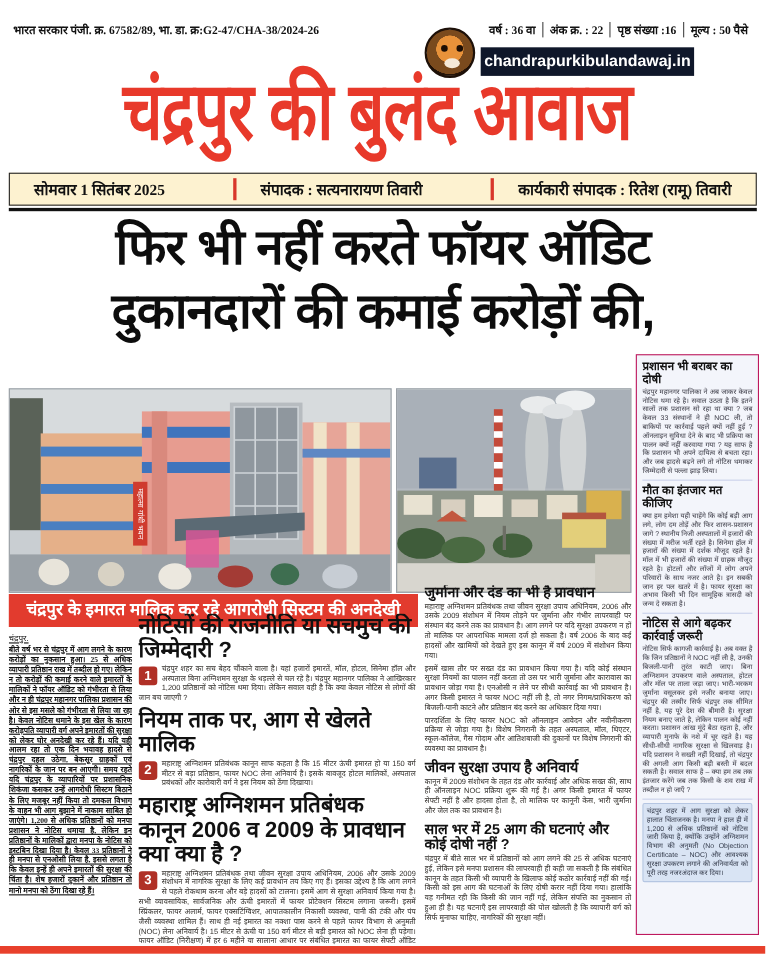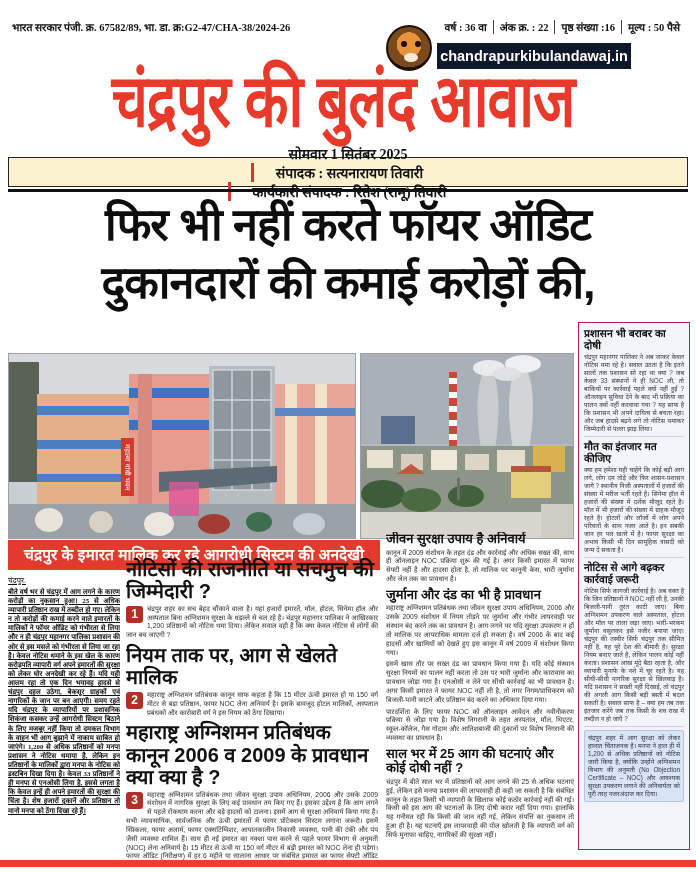--- a/index.html
+++ b/index.html
@@ -18,22 +18,22 @@
             font-family:"Liberation Sans",sans-serif;}
   .tiger{position:absolute;left:386px;top:25px;width:46px;height:46px;border-radius:50%;
          background:radial-gradient(circle at 50% 42%,#e8923a 0 38%,#7a4a1d 39% 70%,#241307 71% 100%);
          border:2px solid #1d1008;box-sizing:border-box;z-index:5;}
   .tiger:before{content:"";position:absolute;left:13px;top:14px;width:6px;height:6px;border-radius:50%;background:#1d0e04;box-shadow:14px 0 0 #1d0e04;}
   .tiger:after{content:"";position:absolute;left:16px;top:26px;width:14px;height:9px;border-radius:50%;background:#f5e9d8;}
   .badge{position:absolute;left:437px;top:43px;width:194px;height:26px;background:#0f172a;
          color:#fff;font-weight:bold;font-size:14.5px;text-align:center;line-height:26px;z-index:5;}
   
   .datebar{position:absolute;top:157px;left:8px;right:8px;height:28px;background:#fdf2d0;
-           border:1px solid #222;display:flex;align-items:center;justify-content:center;
-           font-family:"Liberation Serif",serif;font-weight:bold;font-size:14px;color:#111;flex-direction:column;}
+           border:1px solid #222;display:flex;align-items:center;justify-content:space-between;
+           font-family:"Liberation Serif",serif;font-weight:bold;font-size:14px;color:#111;}
   .datebar span{padding:0 22px;}
   .datebar span + span{border-left:3px solid #d8372a;}
   .black-rule{position:absolute;top:189px;left:8px;right:8px;height:3px;background:#111;}
   
   .headline{position:absolute;top:196px;left:0;width:696px;margin:0;text-align:center;
             font-size:45px;line-height:1.28;font-weight:800;color:#0d0d0d;letter-spacing:-1px;}
   
   .bluestrip{position:absolute;top:322px;left:8px;width:558px;height:27px;background:#2f3e8e;
              color:#fff;font-size:16.5px;font-weight:bold;text-align:center;line-height:27px;}
   
@@ -208,30 +208,30 @@
       <h3>नियम ताक पर, जान जोखिम में</h3>
       <div class="body">
         <span class="numbox">4</span>
         <span>महाराष्ट्र अग्निशमन प्रतिबंधक कानून 2006 और 2009 के तहत किसी भी इमारत, मॉल, अस्पताल, होटल, लॉज, सिनेमा हॉल, मंगल कार्यालय, गैस गोदाम और आतिशबाजी की दुकानों में अग्निशमन यंत्रणा लगाना और हर छह महीने पर फायर ऑडिट कराना अनिवार्य है। 15 मीटर से ऊंची इमारतें और 150 वर्ग मीटर से बड़े व्यावसायिक प्रतिष्ठानों को फायर NOC लेना ही पड़ता है। लेकिन सिर्फ 33 संस्थानों ने ही पिछले साल एनओसी ली, जबकि हजारों आस्थापन बिना सुरक्षा उपायों के चल रहे हैं।</span>
       </div>
     </div>
   </div>
 
   <div class="law-col">
     <div class="news-sec">
-      <h3>जीवन सुरक्षा उपाय है अनिवार्य</h3>
-      <div class="body">कानून में 2009 संशोधन के तहत दंड और कार्रवाई और अधिक सख्त की, साथ ही ऑनलाइन NOC प्रक्रिया शुरू की गई है। अगर किसी इमारत में फायर सेफ्टी नहीं है और हादसा होता है, तो मालिक पर कानूनी केस, भारी जुर्माना और जेल तक का प्रावधान है।</div>
-    </div>
-    <div class="news-sec">
       <h3>जुर्माना और दंड का भी है प्रावधान</h3>
       <div class="body">महाराष्ट्र अग्निशमन प्रतिबंधक तथा जीवन सुरक्षा उपाय अधिनियम, 2006 और उसके 2009 संशोधन में नियम तोड़ने पर जुर्माना और गंभीर लापरवाही पर संस्थान बंद करने तक का प्रावधान है। आग लगने पर यदि सुरक्षा उपकरण न हों तो मालिक पर आपराधिक मामला दर्ज हो सकता है। वर्ष 2006 के बाद कई हादसों और खामियों को देखते हुए इस कानून में वर्ष 2009 में संशोधन किया गया।</div>
       <div class="body" style="margin-top:3px">इसमें खास तौर पर सख्त दंड का प्रावधान किया गया है। यदि कोई संस्थान सुरक्षा नियमों का पालन नहीं करता तो उस पर भारी जुर्माना और कारावास का प्रावधान जोड़ा गया है। एनओसी न लेने पर सीधी कार्रवाई का भी प्रावधान है। अगर किसी इमारत ने फायर NOC नहीं ली है, तो नगर निगम/प्राधिकरण को बिजली-पानी काटने और प्रतिष्ठान बंद करने का अधिकार दिया गया।</div>
       <div class="body" style="margin-top:3px">पारदर्शिता के लिए फायर NOC को ऑनलाइन आवेदन और नवीनीकरण प्रक्रिया से जोड़ा गया है। विशेष निगरानी के तहत अस्पताल, मॉल, थिएटर, स्कूल-कॉलेज, गैस गोदाम और आतिशबाजी की दुकानों पर विशेष निगरानी की व्यवस्था का प्रावधान है।</div>
     </div>
     <div class="news-sec">
+      <h3>जीवन सुरक्षा उपाय है अनिवार्य</h3>
+      <div class="body">कानून में 2009 संशोधन के तहत दंड और कार्रवाई और अधिक सख्त की, साथ ही ऑनलाइन NOC प्रक्रिया शुरू की गई है। अगर किसी इमारत में फायर सेफ्टी नहीं है और हादसा होता है, तो मालिक पर कानूनी केस, भारी जुर्माना और जेल तक का प्रावधान है।</div>
+    </div>
+    <div class="news-sec">
       <h3>साल भर में 25 आग की घटनाएं और कोई दोषी नहीं ?</h3>
       <div class="body">चंद्रपुर में बीते साल भर में प्रतिष्ठानों को आग लगने की 25 से अधिक घटनाएं हुई, लेकिन इसे मनपा प्रशासन की लापरवाही ही कही जा सकती है कि संबंधित कानून के तहत किसी भी व्यापारी के खिलाफ कोई कठोर कार्रवाई नहीं की गई। किसी को इस आग की घटनाओं के लिए दोषी करार नहीं दिया गया। हालांकि यह गनीमत रही कि किसी की जान नहीं गई, लेकिन संपत्ति का नुकसान तो हुआ ही है। यह घटनाएँ इस लापरवाही की पोल खोलती है कि व्यापारी वर्ग को सिर्फ मुनाफा चाहिए, नागरिकों की सुरक्षा नहीं।</div>
     </div>
   </div>
 
   <div class="sidebar">
     <div class="sb-sec">
       <h4>प्रशासन भी बराबर का दोषी</h4>
       <div class="body">चंद्रपुर महानगर पालिका ने अब जाकर केवल नोटिस थमा रहे है। सवाल उठता है कि इतने सालों तक प्रशासन सो रहा था क्या ? जब केवल 33 संस्थानों ने ही NOC ली, तो बाकियों पर कार्रवाई पहले क्यों नहीं हुई ? ऑनलाइन सुविधा देने के बाद भी प्रक्रिया का पालन क्यों नहीं करवाया गया ? यह साफ है कि प्रशासन भी अपने दायित्व से बचता रहा। और जब हादसे बढ़ने लगे तो नोटिस थमाकर जिम्मेदारी से पल्ला झाड़ लिया।</div>
     </div>

